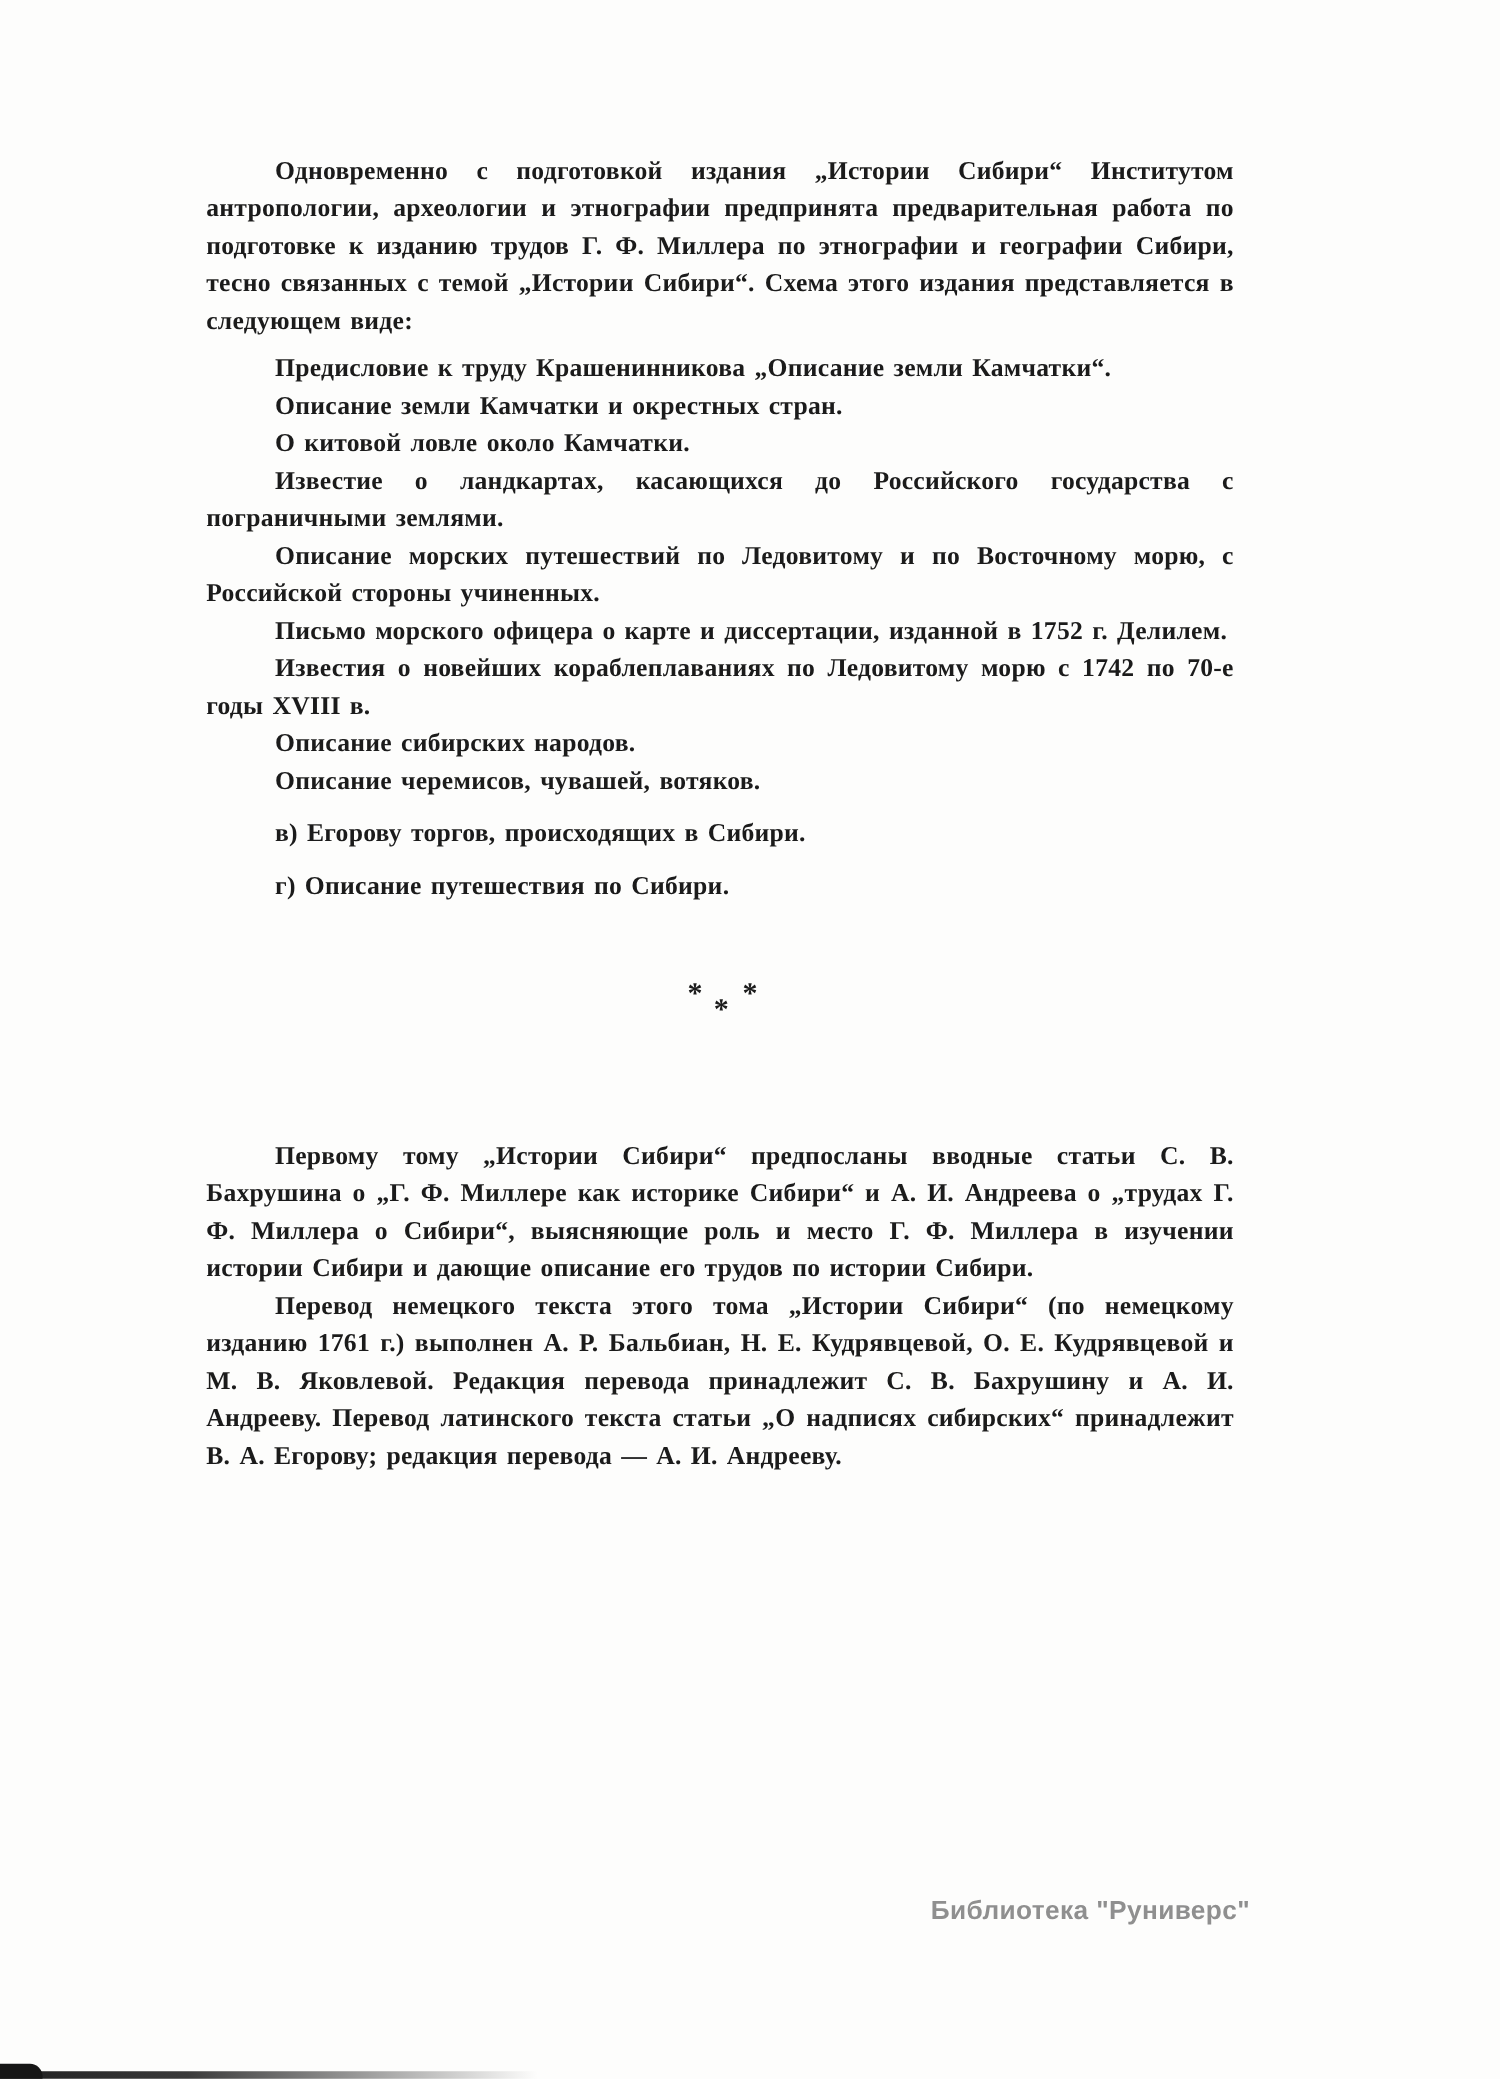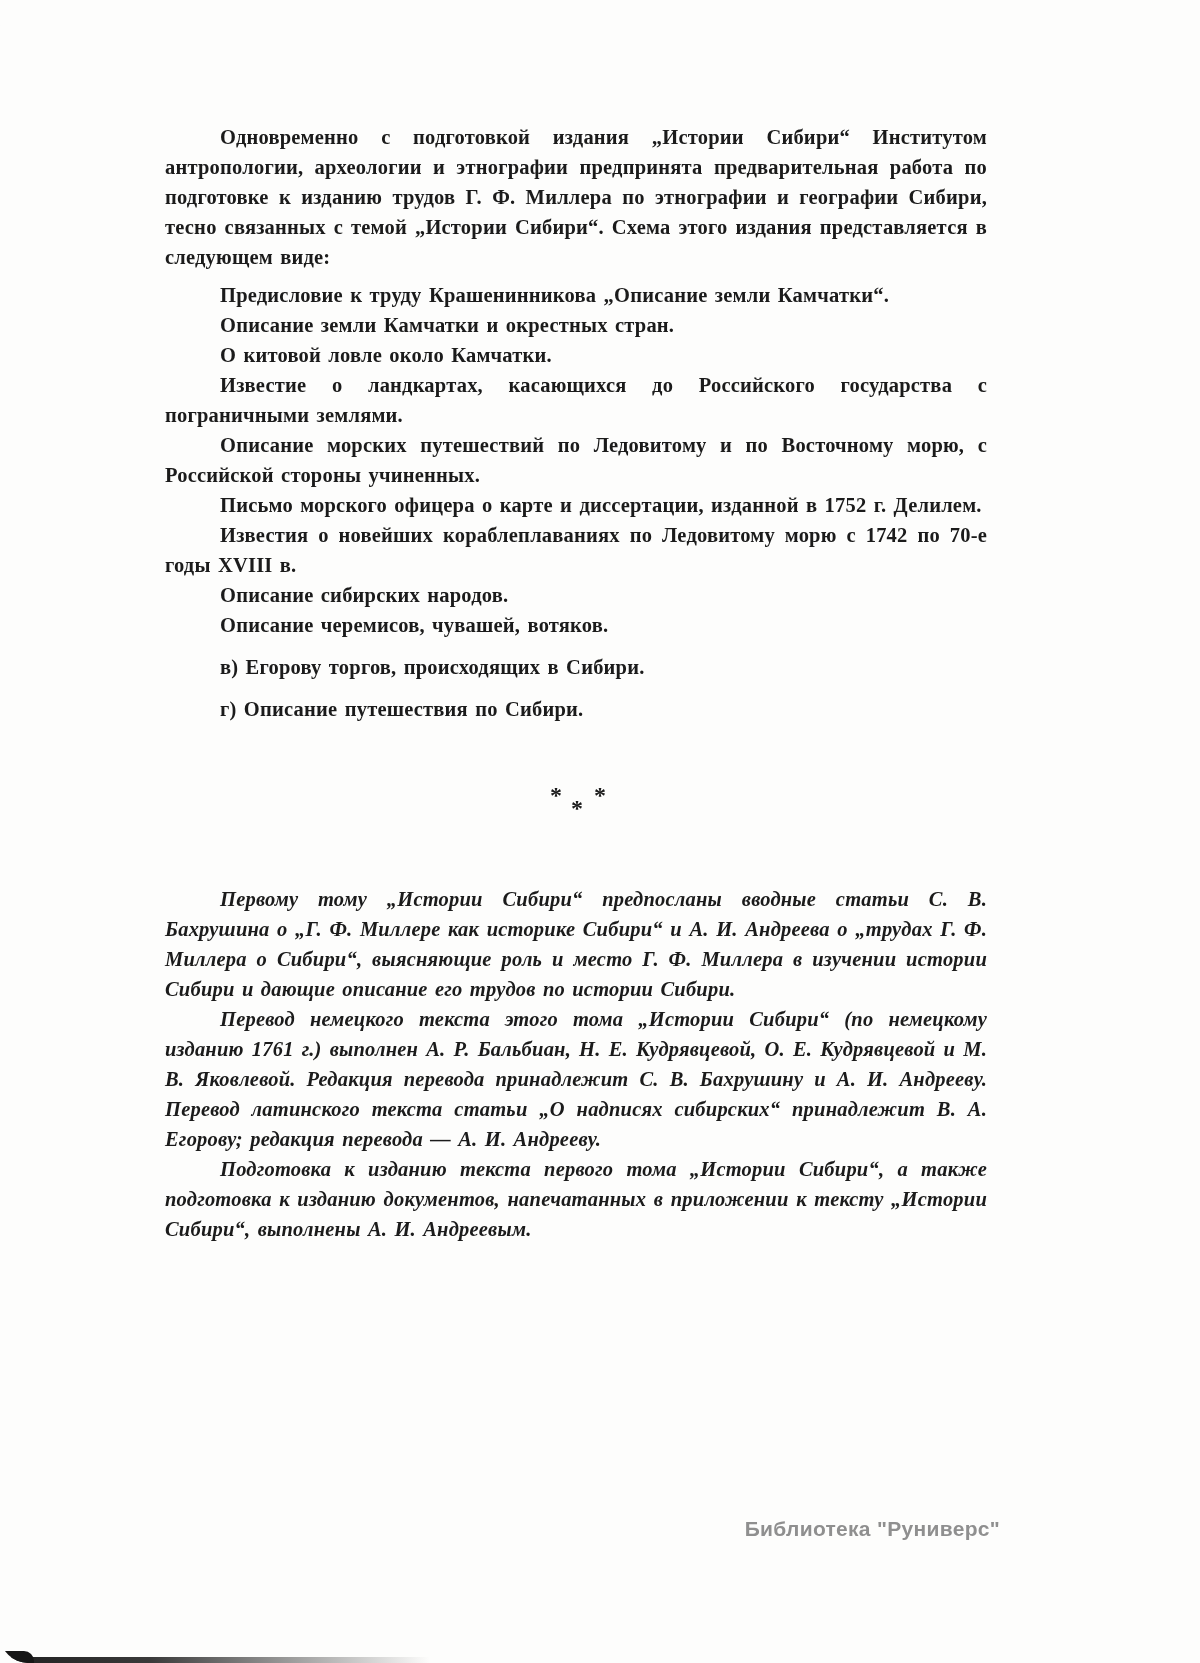--- a/index.html
+++ b/index.html
@@ -1,15 +1,15 @@
 <!DOCTYPE html>
 <html><head>
 <meta charset="utf-8">
 <style>
-  * { margin: 0; padding: 0; box-sizing: border-box; border-radius: 28px; }
+  * { margin: 0; padding: 0; box-sizing: border-box; }
 
   html, body {
     width: 1200px;
     height: 1663px;
   }
 
   body {
     background: #fdfdfc;
     font-family: "Liberation Serif", serif;
     position: relative;
@@ -53,21 +53,21 @@
     font-weight: bold;
   }
   .ast {
     position: absolute;
     text-indent: 0;
   }
   .ast-1 { left: calc(50% - 26px); top: 0; }
   .ast-2 { left: calc(50% - 5px);  top: 13px; }
   .ast-3 { left: calc(50% + 18px); top: 0; }
 
-  .closing { margin-top: 58px; font-style: italic; }
+  .closing { margin-top: 84px; }
 
   .watermark {
     position: absolute;
     right: 200px;
     bottom: 122px;
     font-family: "Liberation Sans", sans-serif;
     font-weight: bold;
     font-size: 21px;
     color: #8f8f8f;
     letter-spacing: 0.3px;
@@ -117,21 +117,20 @@
 
     <div class="separator">
       <span class="ast ast-1">*</span>
       <span class="ast ast-2">*</span>
       <span class="ast ast-3">*</span>
     </div>
 
     <div class="closing">
       <p class="para">Первому тому „Истории Сибири“ предпосланы вводные статьи С. В. Бахрушина о „Г. Ф. Миллере как историке Сибири“ и А. И. Андреева о „трудах Г. Ф. Миллера о Сибири“, выясняющие роль и место Г. Ф. Миллера в изучении истории Сибири и дающие описание его трудов по истории Сибири.</p>
       <p class="para">Перевод немецкого текста этого тома „Истории Сибири“ (по немецкому изданию 1761 г.) выполнен А. Р. Бальбиан, Н. Е. Кудрявцевой, О. Е. Кудрявцевой и М. В. Яковлевой. Редакция перевода принадлежит С. В. Бахрушину и А. И. Андрееву. Перевод латинского текста статьи „О надписях сибирских“ принадлежит В. А. Егорову; редакция перевода — А. И. Андрееву.</p>
-      <p class="para">Подготовка к изданию текста первого тома „Истории Сибири“, а также подготовка к изданию документов, напечатанных в приложении к тексту „Истории Сибири“, выполнены А. И. Андреевым.</p>
     </div>
 
   </div>
 
   <div class="watermark">Библиотека "Руниверс"</div>
 
   <div class="scan-edge"></div>
 
 </div>
 

